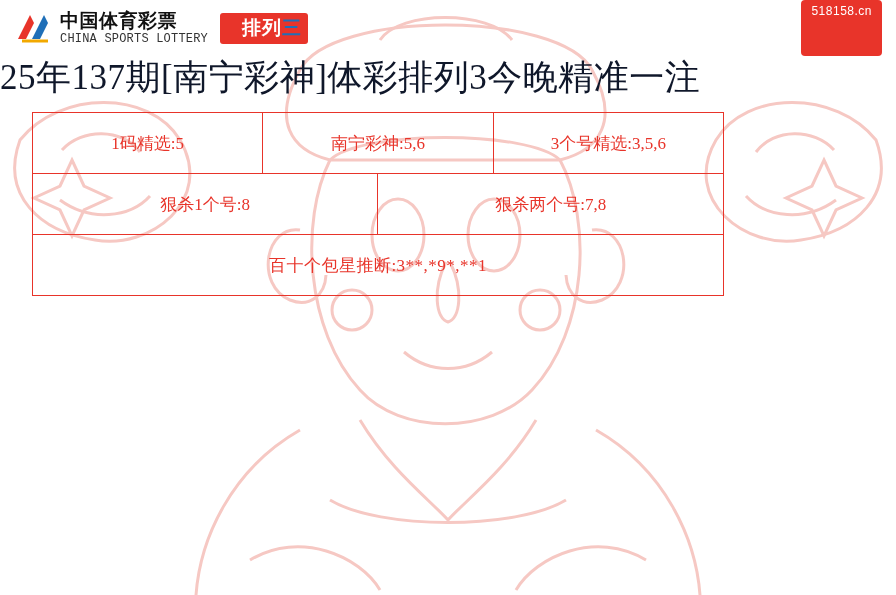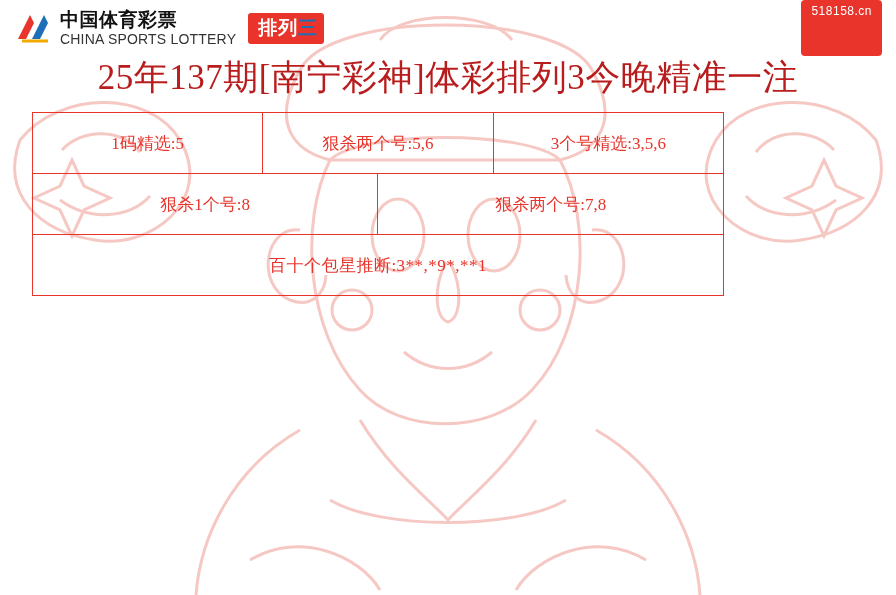--- a/index.html
+++ b/index.html
@@ -54,34 +54,34 @@
     line-height: 1.05;
   }
   .brand-cn {
     font-family: "Liberation Sans", sans-serif;
     font-size: 19px;
     font-weight: bold;
     color: #111111;
     letter-spacing: 0.5px;
   }
   .brand-en {
-    font-family: Liberation Sans, sans-serif;
-    font-size: 14px;
+    font-family: Liberation Mono, monospace;
+    font-size: 12px;
     color: #333333;
     letter-spacing: 0.2px;
     margin-top: 2px;
   }
   .brand-badge {
     margin-left: 4px;
     background: #e8342a;
     color: #ffffff;
     font-family: Liberation Mono, monospace;
     font-size: 19px;
     font-weight: bold;
-    padding: 2px 6px 3px 10px;
+    padding: 2px 6px 3px 22px;
     border-radius: 3px;
     letter-spacing: 1px;
   }
   .brand-badge .badge-tail {
     color: #1f6fb8;
   }
 
   .site-tag {
     background: #e8342a;
     color: #ffffff;
@@ -90,22 +90,21 @@
     padding: 4px 10px 5px 10px;
     border-radius: 4px;
     letter-spacing: 0.5px;
     white-space: nowrap;
   }
 
   
   .title {
     position: relative;
     z-index: 2;
-    text-align: center;
-    color: #b91c1c;
+    color: #0f172a;
     font-size: 35px;
     line-height: 1.15;
     margin: 2px 0 14px 0;
     font-family: "Liberation Serif", serif;
     letter-spacing: 0.5px;
     white-space: nowrap;
   }
 
   
   .table-wrap {
@@ -197,21 +196,21 @@
   <div class="site-tag">518158.cn</div>
 </div>
 
 <div class="title">25年137期[南宁彩神]体彩排列3今晚精准一注</div>
 
 <div class="table-wrap">
   <table class="grid">
     <tbody>
         <tr>
           <td colspan="2">1码精选:5</td>
-          <td colspan="2">狠杀两个号:5,6</td>
+          <td colspan="2">南宁彩神:5,6</td>
           <td colspan="2">3个号精选:3,5,6</td>
         </tr>
         <tr>
           <td colspan="3">狠杀1个号:8</td>
           <td colspan="3">狠杀两个号:7,8</td>
         </tr>
         <tr>
           <td colspan="6" class="note">百十个包星推断:3**,*9*,**1</td>
         </tr>
       </tbody>

